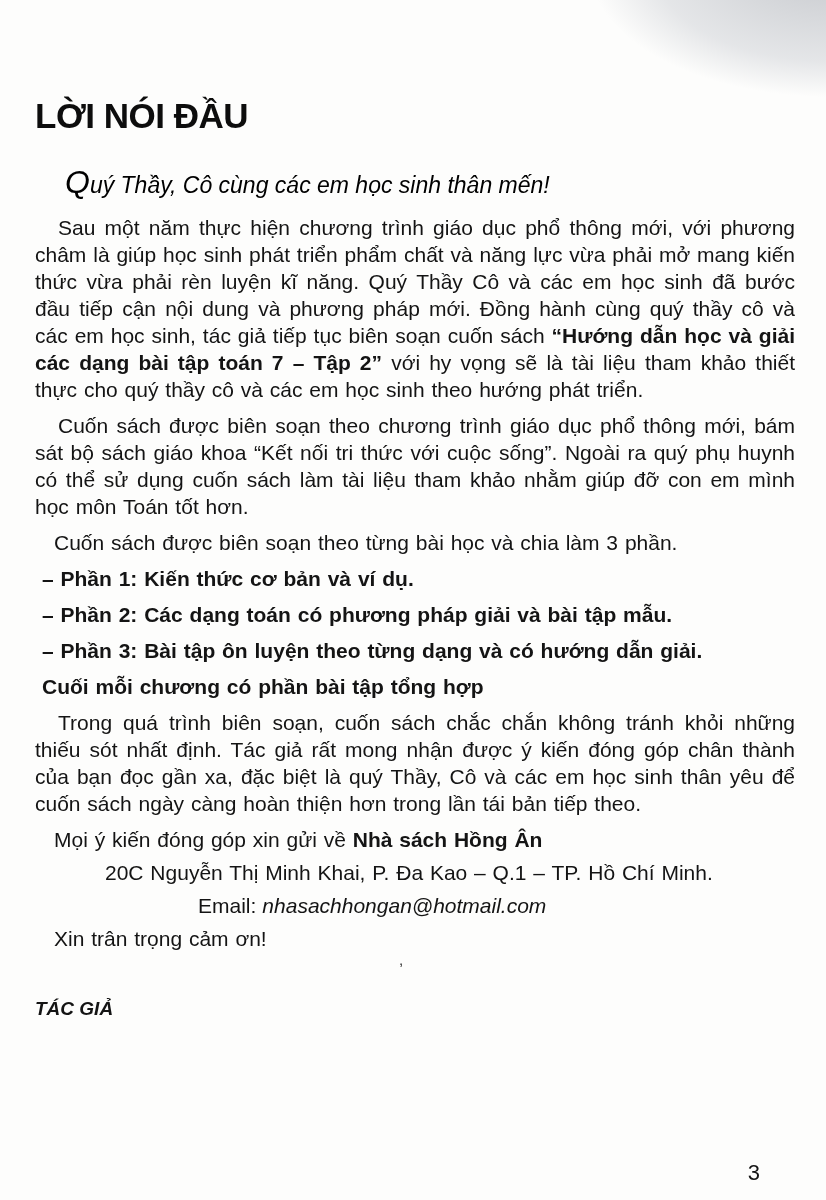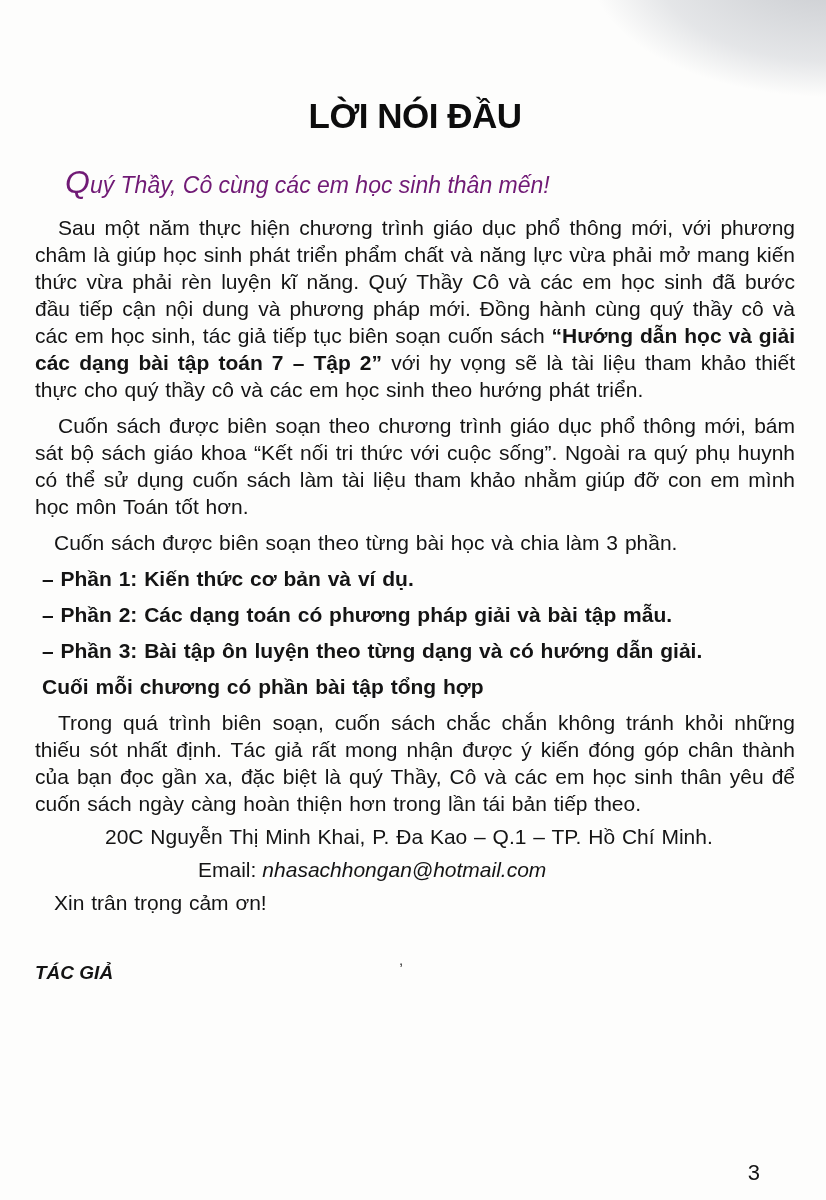--- a/index.html
+++ b/index.html
@@ -17,32 +17,32 @@
     width:258px; height:128px;
     background: radial-gradient(130% 140% at 102% -25%,
       rgba(118,124,136,0.40) 0%,
       rgba(150,156,168,0.24) 52%,
       rgba(255,255,255,0) 72%);
     pointer-events:none;
   }
   .content { padding:0 31px 0 35px; }
   .doc-title {
     margin:96px 0 12px 0;
-    text-align:center;
+    text-align:left;
     font-size:35px;
     font-weight:bold;
     letter-spacing:-0.5px;
     color:#0d0d0d;
   }
   .greeting {
     margin:28px 0 0 0;
     padding-left:30px;
     font-style:italic;
     font-size:23px;
-    color:#701a75;
+    color:#000000;
     white-space:nowrap;
   }
   .greeting .initial { font-size:32px; }
   .body-text p {
     margin:6px 0 0 0;
     font-size:21px;
     line-height:27px;
     text-align:justify;
     word-spacing:1px;
   }
@@ -98,20 +98,21 @@
       <p class="small-indent gap">Cuốn sách được biên soạn theo từng bài học và chia làm 3 phần.</p>
 
       <p class="list-item">– Phần 1: Kiến thức cơ bản và ví dụ.</p>
       <p class="list-item">– Phần 2: Các dạng toán có phương pháp giải và bài tập mẫu.</p>
       <p class="list-item">– Phần 3: Bài tập ôn luyện theo từng dạng và có hướng dẫn giải.</p>
 
       <p class="small-indent list-item">Cuối mỗi chương có phần bài tập tổng hợp</p>
 
       <p class="indent gap">Trong quá trình biên soạn, cuốn sách chắc chắn không tránh khỏi những thiếu sót nhất định. Tác giả rất mong nhận được ý kiến đóng góp chân thành của bạn đọc gần xa, đặc biệt là quý Thầy, Cô và các em học sinh thân yêu để cuốn sách ngày càng hoàn thiện hơn trong lần tái bản tiếp theo.</p>
 
+      <p class="small-indent gap"><span>Mọi ý kiến đóng góp xin gửi về </span><span class="bold">Nhà sách Hồng Ân</span></p>
 
       <p class="address-line">20C Nguyễn Thị Minh Khai, P. Đa Kao – Q.1 – TP. Hồ Chí Minh.</p>
 
       <p class="email-line"><span class="email-label">Email:</span><span class="email-value">nhasachhongan@hotmail.com</span></p>
 
       <p class="thanks-line small-indent">Xin trân trọng cảm ơn!</p>
 
     </div>
 
     <p class="signature">TÁC GIẢ</p>

